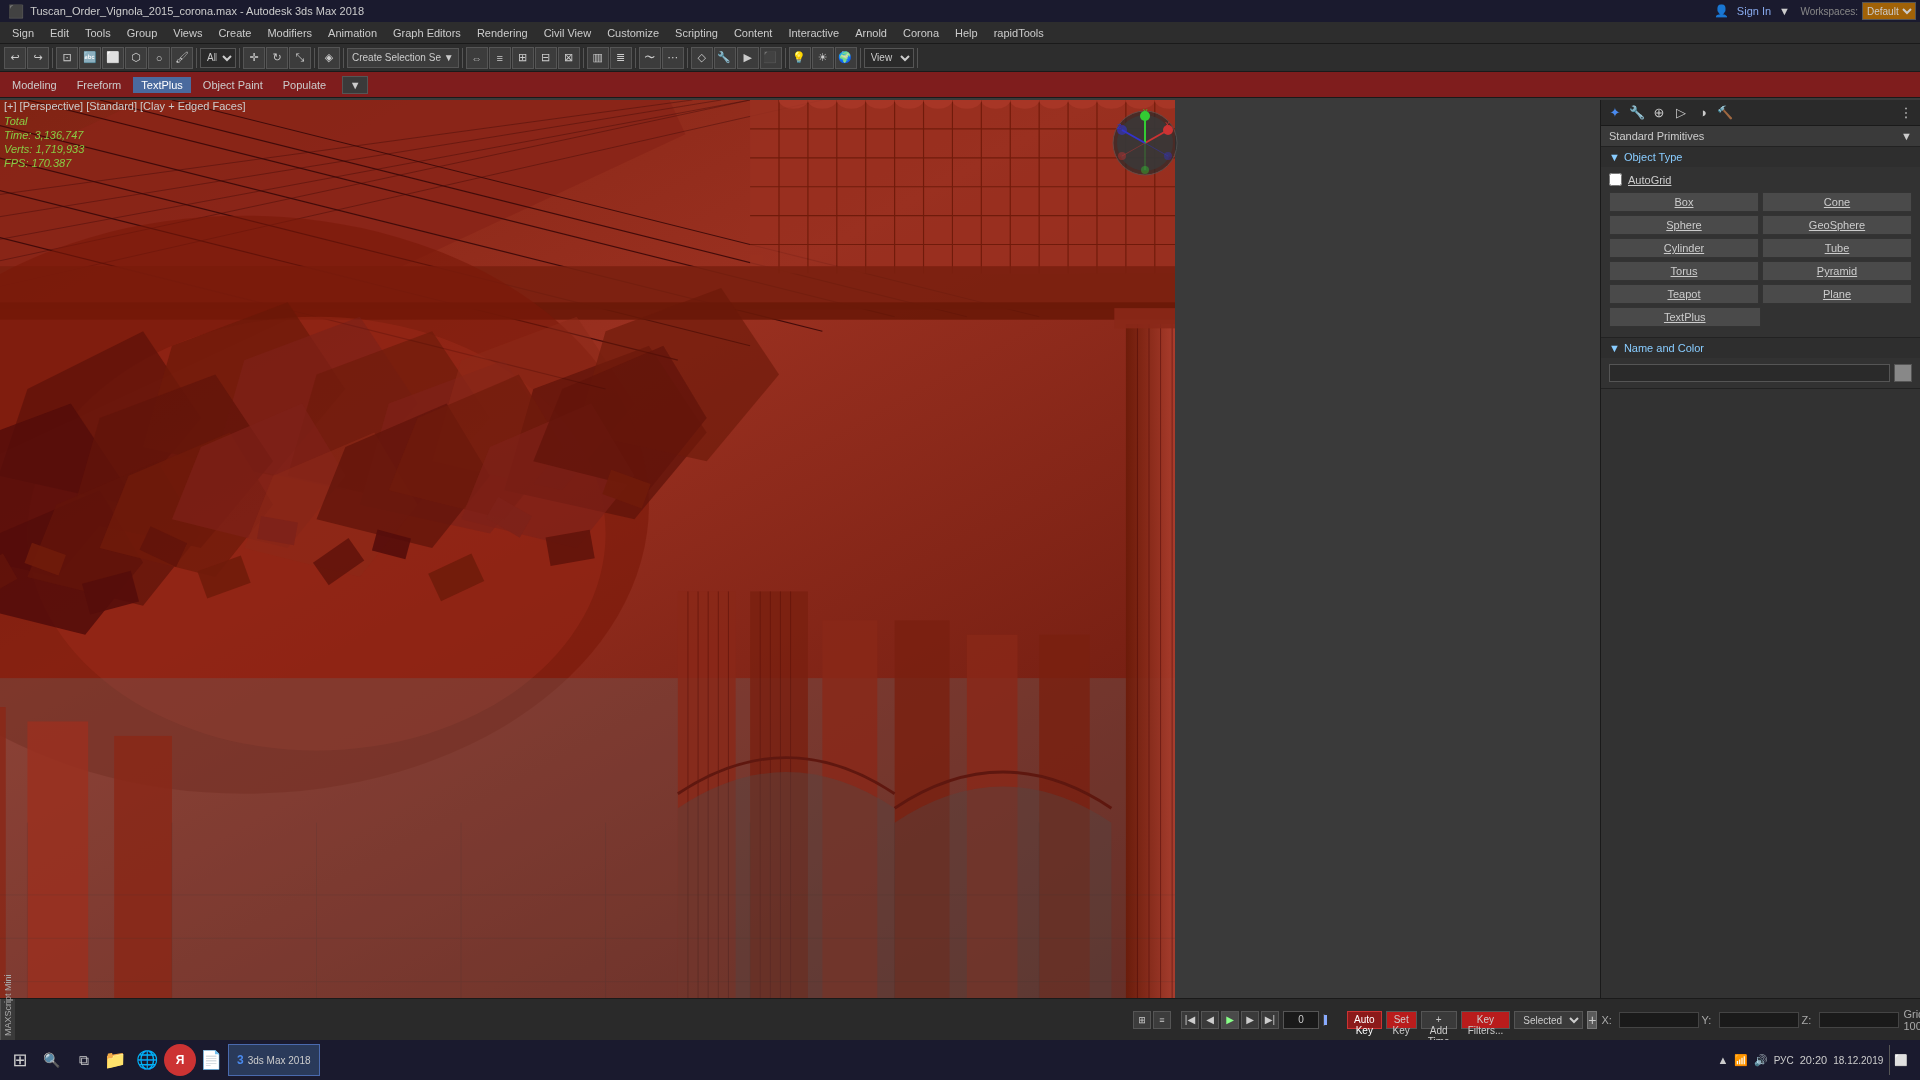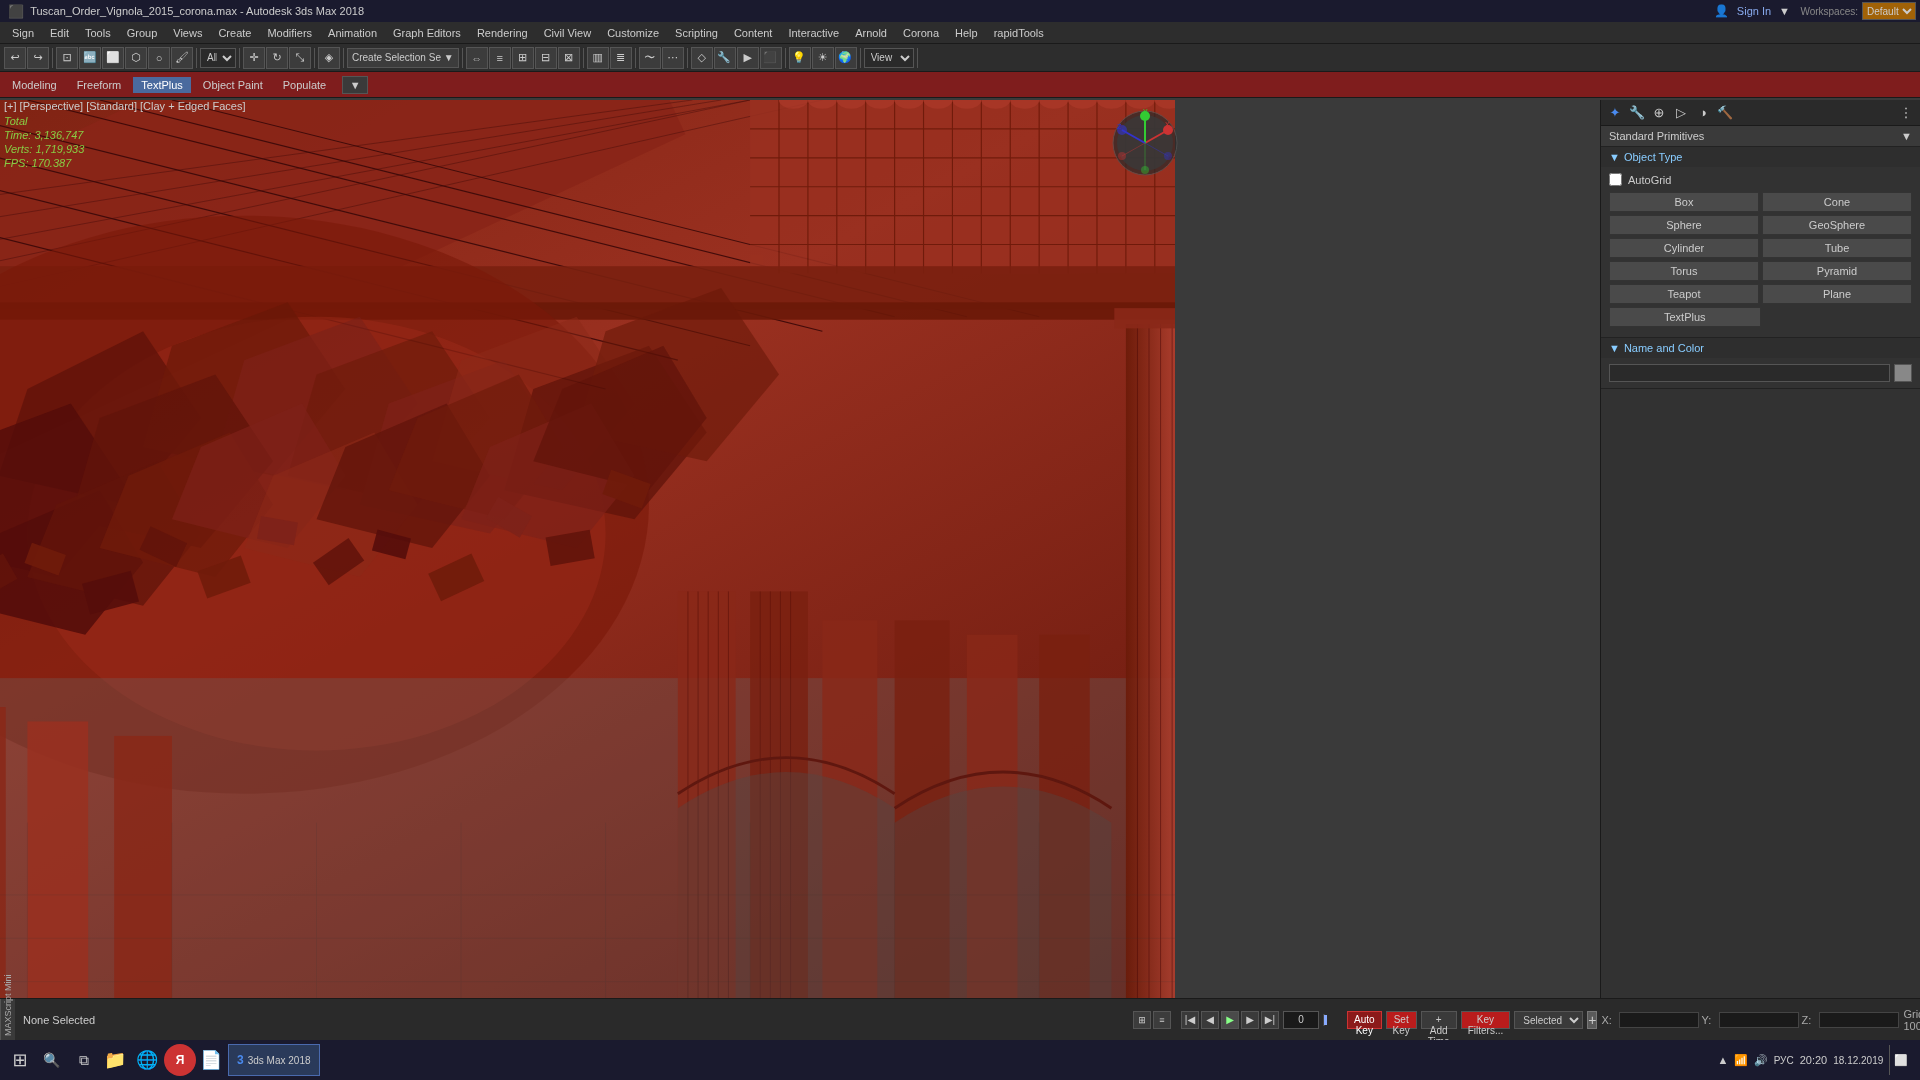--- a/index.html
+++ b/index.html
@@ -161,20 +161,21 @@
       padding: 4px 8px;
       background: #2e2e2e;
       color: #88ccff;
       font-size: 11px;
       cursor: pointer;
     }
     .panel-section-header .arrow { margin-right: 4px; }
     .panel-section-body {
       padding: 6px 8px;
       background: #323232;
+      text-decoration: underline;
     }
 
     
     .autogrid-row {
       display: flex;
       align-items: center;
       margin-bottom: 6px;
       font-size: 11px;
       color: #ccc;
     }
@@ -885,21 +886,20 @@
         <input type="text" class="name-input" placeholder="" style="">
         <div class="color-swatch"></div>
       </div>
     </div>
   </div>
 </div>
 
 <div id="maxscript-bar">
   <div id="maxscript-label">MAXScript Mini</div>
   <div id="maxscript-content">
-    <div class="ms-line">None Selected</div>
   </div>
 
   <div style="display:flex; align-items:center; gap:2px; padding: 0 4px;">
     <button class="tb-icon" style="width:18px;height:18px;font-size:9px;">⊞</button>
     <button class="tb-icon" style="width:18px;height:18px;font-size:9px;">≡</button>
   </div>
 </div>
 
 <div id="timeline">
   <div style="display:flex; align-items:center; gap:4px; padding: 0 6px; height:100%; width:100%;">

